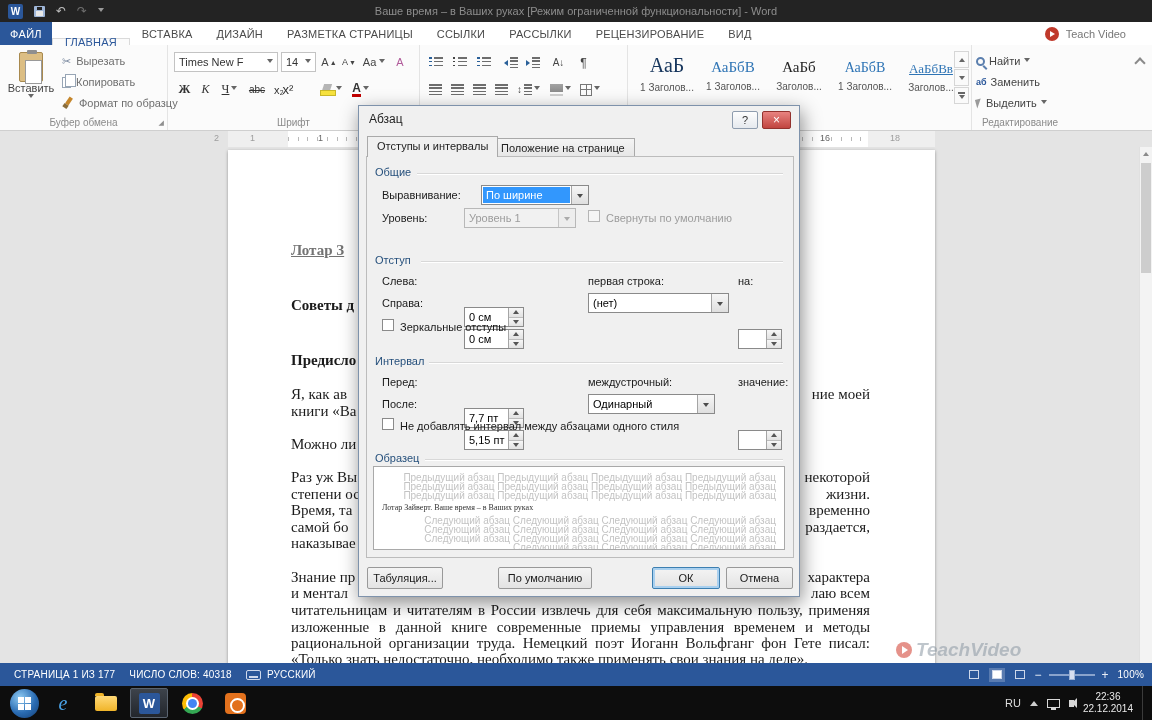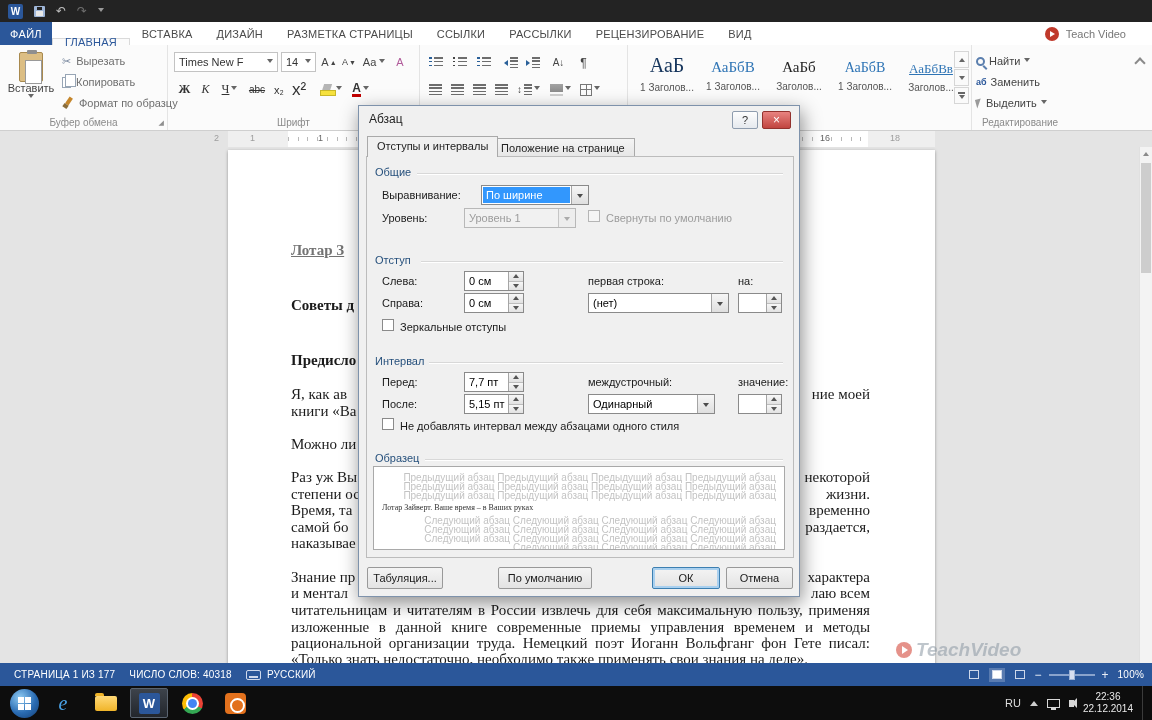--- a/index.html
+++ b/index.html
@@ -139,21 +139,21 @@
   .lbl.dis { color:#9c9c9c; }
   .combo { position:absolute; height:20px; background:#fff; border:1px solid #8a8a8a; z-index:1; }
   .combo-txt { position:absolute; left:1px; top:1px; right:18px; bottom:1px; padding:2px 3px; font-size:11px; white-space:nowrap; overflow:hidden; }
   .combo-txt.sel { background:#3297fd; color:#fff; }
   .combo-btn { position:absolute; right:0; top:0; bottom:0; width:17px; background:linear-gradient(#f6f6f6,#dfdfdf); border-left:1px solid #a5a5a5; display:flex; align-items:center; justify-content:center; }
   .dd-down { width:0; height:0; border:3.5px solid transparent; border-top:4px solid #4c4c4c; margin-top:4px; }
   .combo.dis { background:#f1f1f1; border-color:#b8b8b8; }
   .combo.dis .combo-txt { color:#9c9c9c; }
   .combo.dis .combo-btn { background:#ededed; border-left-color:#c5c5c5; }
   .combo.dis .dd-down { border-top-color:#ababab; }
-  .spin { position:absolute; height:20px; background:#fff; border:1px solid #8a8a8a; z-index:1; }
+  .spin { position:absolute; height:20px; background:#fff; border:1px solid #8a8a8a; z-index:1;margin-top:36px; }
   .spin-txt { position:absolute; left:4px; top:3px; font-size:11px; }
   .spin-col { position:absolute; right:0; top:0; bottom:0; width:15px; border-left:1px solid #a5a5a5; display:flex; flex-direction:column; }
   .spin-b { flex:1; background:linear-gradient(#f7f7f7,#e2e2e2); display:flex; align-items:center; justify-content:center; }
   .spin-b + .spin-b { border-top:1px solid #bdbdbd; }
   .sp-u { width:0;height:0;border-left:3px solid transparent;border-right:3px solid transparent;border-bottom:4px solid #555; }
   .sp-d { width:0;height:0;border-left:3px solid transparent;border-right:3px solid transparent;border-top:4px solid #555; }
   .cb { position:absolute; width:12px; height:12px; background:#fff; border:1px solid #8a8a8a; z-index:1; }
   .cb.dis { border-color:#b5b5b5; background:#f5f5f5; }
   .preview-box { position:absolute; left:14px; top:360px; width:412px; height:84px; background:#fff; border:1px solid #a9a9a9; padding:6px 8px; overflow:hidden; z-index:1; }
   .pv-g { font-size:10px; line-height:9px; color:#c3c3c3;text-align:right; }
@@ -210,20 +210,21 @@
 <div id="screen">
 
   <div class="titlebar">
     <div class="qat">
       <span class="app-logo">W</span>
       <span class="ic-floppy"></span>
       <span class="qat-glyph">↶</span>
       <span class="qat-glyph dim">↷</span>
       <span class="dd" style="border-top-color:#9a9a9a"></span>
     </div>
+    <div class="title-text">Ваше время – в Ваших руках [Режим ограниченной функциональности] - Word</div>
   </div>
 
   <div class="tabrow">
     <div class="file-tab">ФАЙЛ</div>
     <div class="rtab active">ГЛАВНАЯ</div>
     <div class="rtab">ВСТАВКА</div>
     <div class="rtab">ДИЗАЙН</div>
     <div class="rtab">РАЗМЕТКА СТРАНИЦЫ</div>
     <div class="rtab">ССЫЛКИ</div>
     <div class="rtab">РАССЫЛКИ</div>
@@ -284,21 +285,21 @@
         <span>А</span>
       </div>
       <div class="fbtn serif" style="left:6px;width:21px;font-weight:bold">Ж</div>
       <div class="fbtn serif" style="left:27px;width:21px;font-style:italic">К</div>
       <div class="fbtn serif" style="left:48px;width:27px;text-decoration:underline">
         <span>Ч</span>
           <span class="dd ddl"></span>
       </div>
       <div class="fbtn" style="left:77px;width:24px;font-size:10px;text-decoration:line-through">abc</div>
       <div class="fbtn" style="left:101px;width:20px;font-size:11px">x₂</div>
-      <div class="fbtn" style="left:121px;width:20px;font-size:17px">x²</div>
+      <div class="fbtn" style="left:110px;width:20px;font-size:13px">x²</div>
       <div class="fbtn" style="left:149px;width:27px">
         <span class="ic-highlight"></span>
           <span class="dd ddl"></span>
       </div>
       <div class="fbtn" style="left:179px;width:27px">
         <span class="fontcolor-a">А</span>
           <span class="dd ddl"></span>
       </div>
       <div class="rgroup-label">Шрифт</div>
       <span class="launcher">◢</span>

